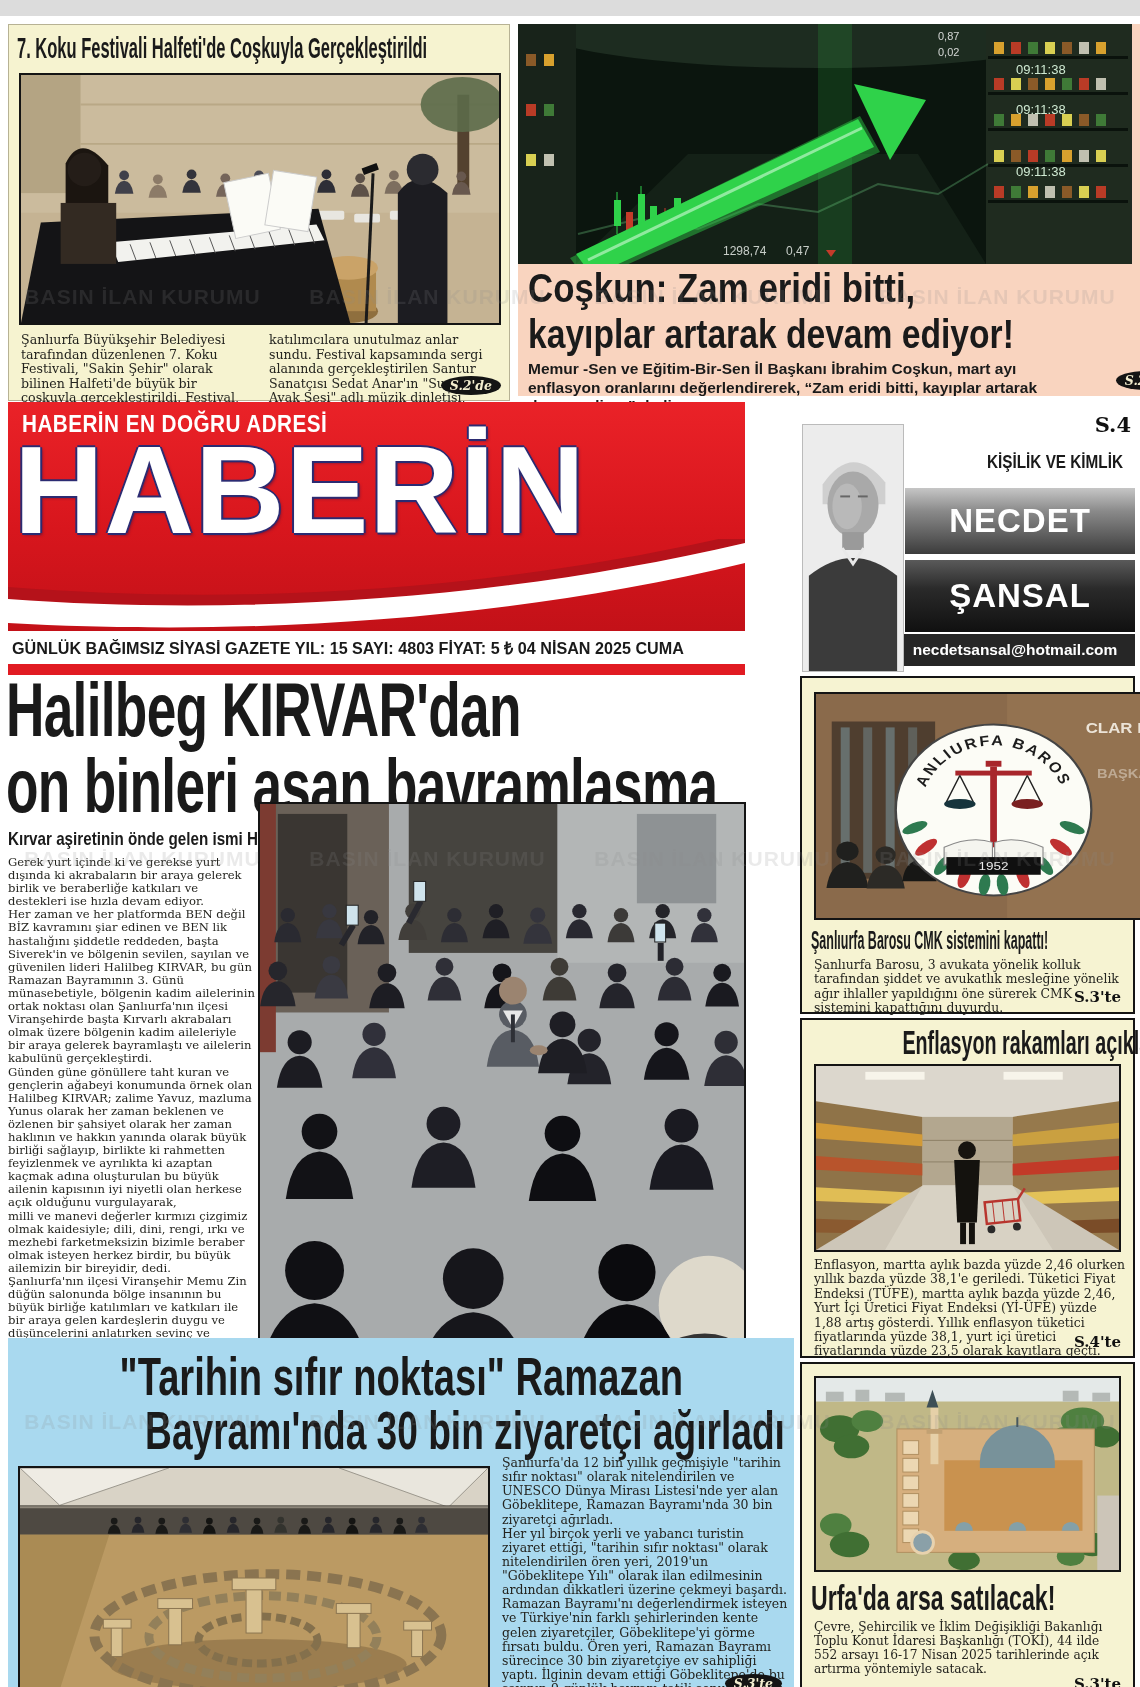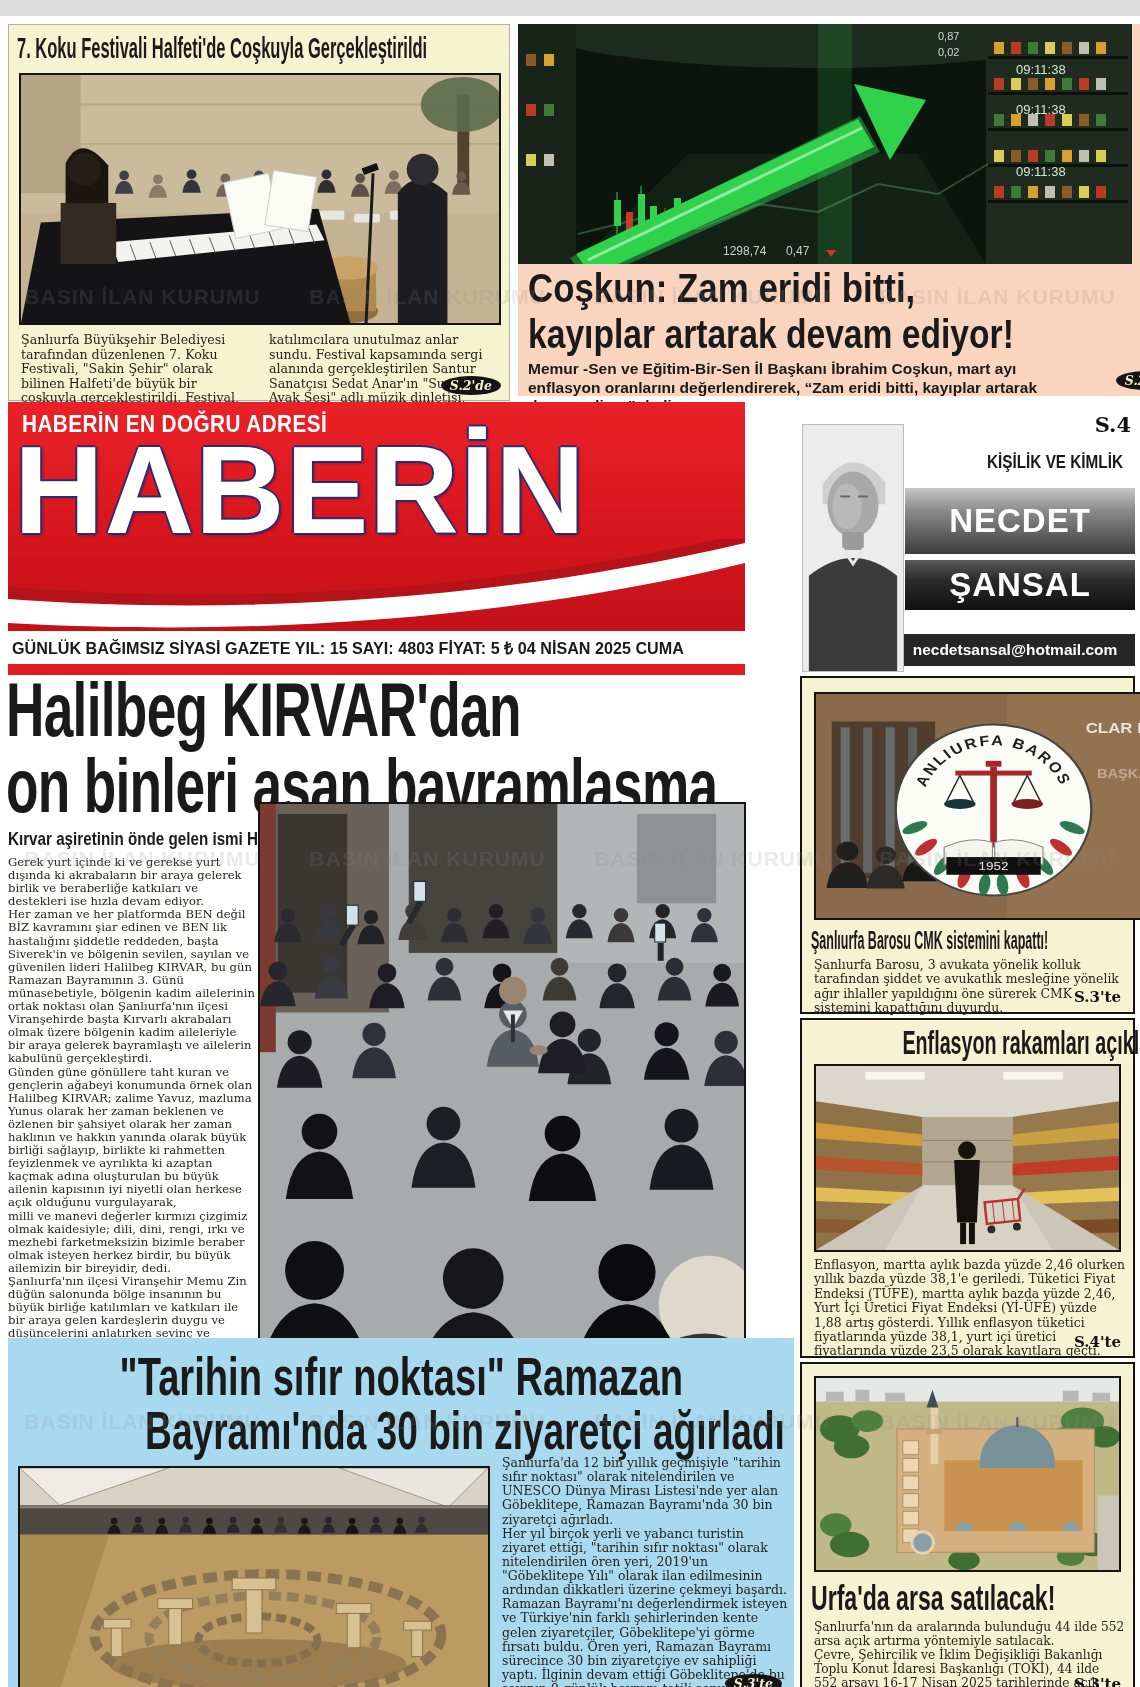--- a/index.html
+++ b/index.html
@@ -49,21 +49,21 @@
   #main-col{left:8px;top:840px;width:248px;font-size:11.6px;line-height:1.13;}
   #main-col .byline{text-align:right;font-weight:bold;margin-top:3px;font-size:12.5px;}
   #main-photo{left:258px;top:786px;width:488px;height:547px;}
   
   #columnist{left:790px;top:392px;width:345px;height:266px;background:#fff;}
   #col-s4{position:absolute;right:4px;top:4px;font-family:"DejaVu Serif",serif;font-weight:bold;font-size:21px;}
   #col-title{position:absolute;left:118px;right:0;top:44px;text-align:right;font-size:18px;}
   .namebar{position:absolute;left:115px;right:0;color:#fff;font-weight:bold;font-size:33px;
            display:flex;align-items:center;justify-content:center;letter-spacing:1px;}
   #bar1{top:80px;height:66px;background:linear-gradient(180deg,#c6c6c6,#8a8a8a 35%,#3c3c3c);}
-  #bar2{top:152px;height:50px;background:linear-gradient(180deg,#5a5a5a,#2a2a2a 40%,#101010);}
+  #bar2{top:152px;height:72px;background:linear-gradient(180deg,#5a5a5a,#2a2a2a 40%,#101010);}
   #email-bar{position:absolute;left:105px;right:0;top:226px;height:32px;background:#262626;color:#fff;
              font-weight:bold;font-size:15.5px;display:flex;align-items:center;justify-content:center;}
   #portrait{left:12px;top:16px;width:102px;height:248px;border:1px solid #bbb;}
   
   .sidebox{position:absolute;left:800px;width:335px;background:#f6f3d2;border:2px solid #141414;box-sizing:border-box;}
   #baro-box{top:660px;height:338px;}
   #baro-photo{left:12px;top:14px;width:349px;height:228px;}
   #baro-hl{left:9px;top:247px;font-size:26px;}
   #baro-body{left:12px;top:280px;width:311px;font-size:12.4px;line-height:1.16;}
   #baro-ref{position:absolute;right:12px;bottom:6px;}
@@ -541,21 +541,20 @@
         <rect x="112" y="52" width="16" height="5" fill="#c2a173"></rect>
         <polygon points="112,30 124,30 118,12" fill="#3e4f56"></polygon>
         <circle cx="108" cy="168" r="11" fill="#8aa0a8" stroke="#e8d2ae" stroke-width="3"></circle>
         <rect x="285" y="120" width="22" height="76" fill="#ccc5b8"></rect>
       </svg>
     </div>
     <div id="arsa-hl" class="abs">
       <span class="cond ol c66">Urfa'da arsa satılacak!</span>
     </div>
     <div id="arsa-body" class="abs bodytxt">
-      <p>Şanlıurfa'nın da aralarında bulunduğu 44 ilde 552 arsa açık artırma yöntemiyle satılacak.</p>
       <p>Çevre, Şehircilik ve İklim Değişikliği Bakanlığı Toplu Konut İdaresi Başkanlığı (TOKİ), 44 ilde 552 arsayı 16-17 Nisan 2025 tarihlerinde açık artırma yöntemiyle satacak.</p>
     </div>
     <span id="arsa-ref" class="pageref">S.3'te</span>
   </div>
 
   <div id="blue-box" class="abs">
     <div id="blue-hl1" class="abs">
       <span class="cond c72">"Tarihin sıfır noktası" Ramazan</span>
     </div>
     <div id="blue-hl2" class="abs">

